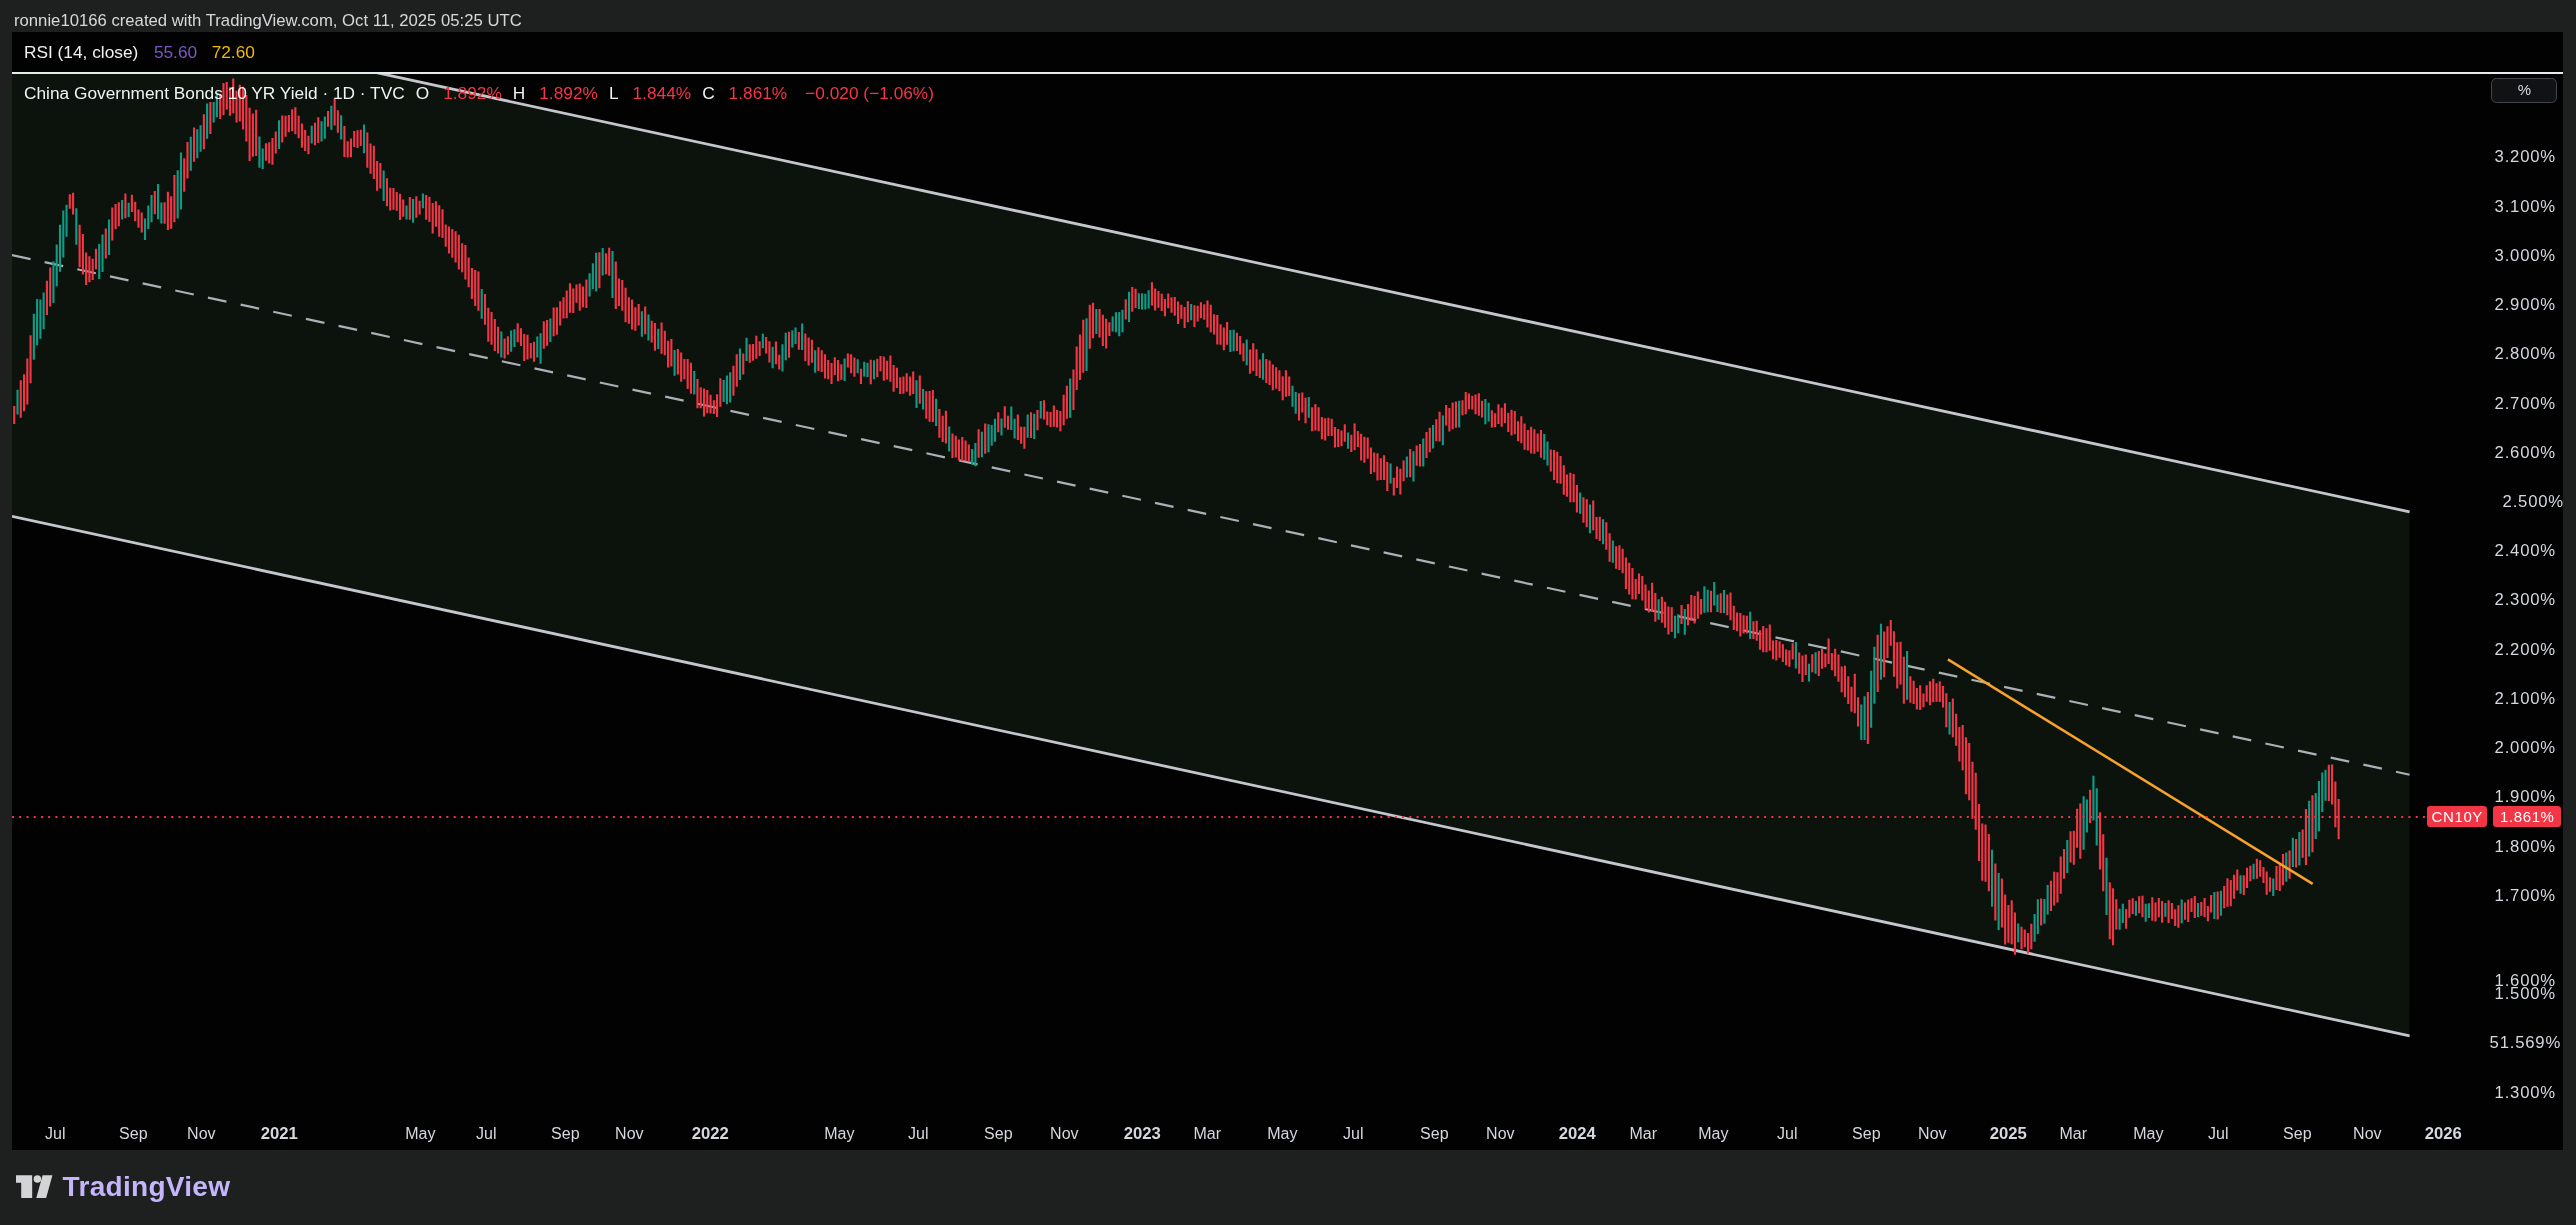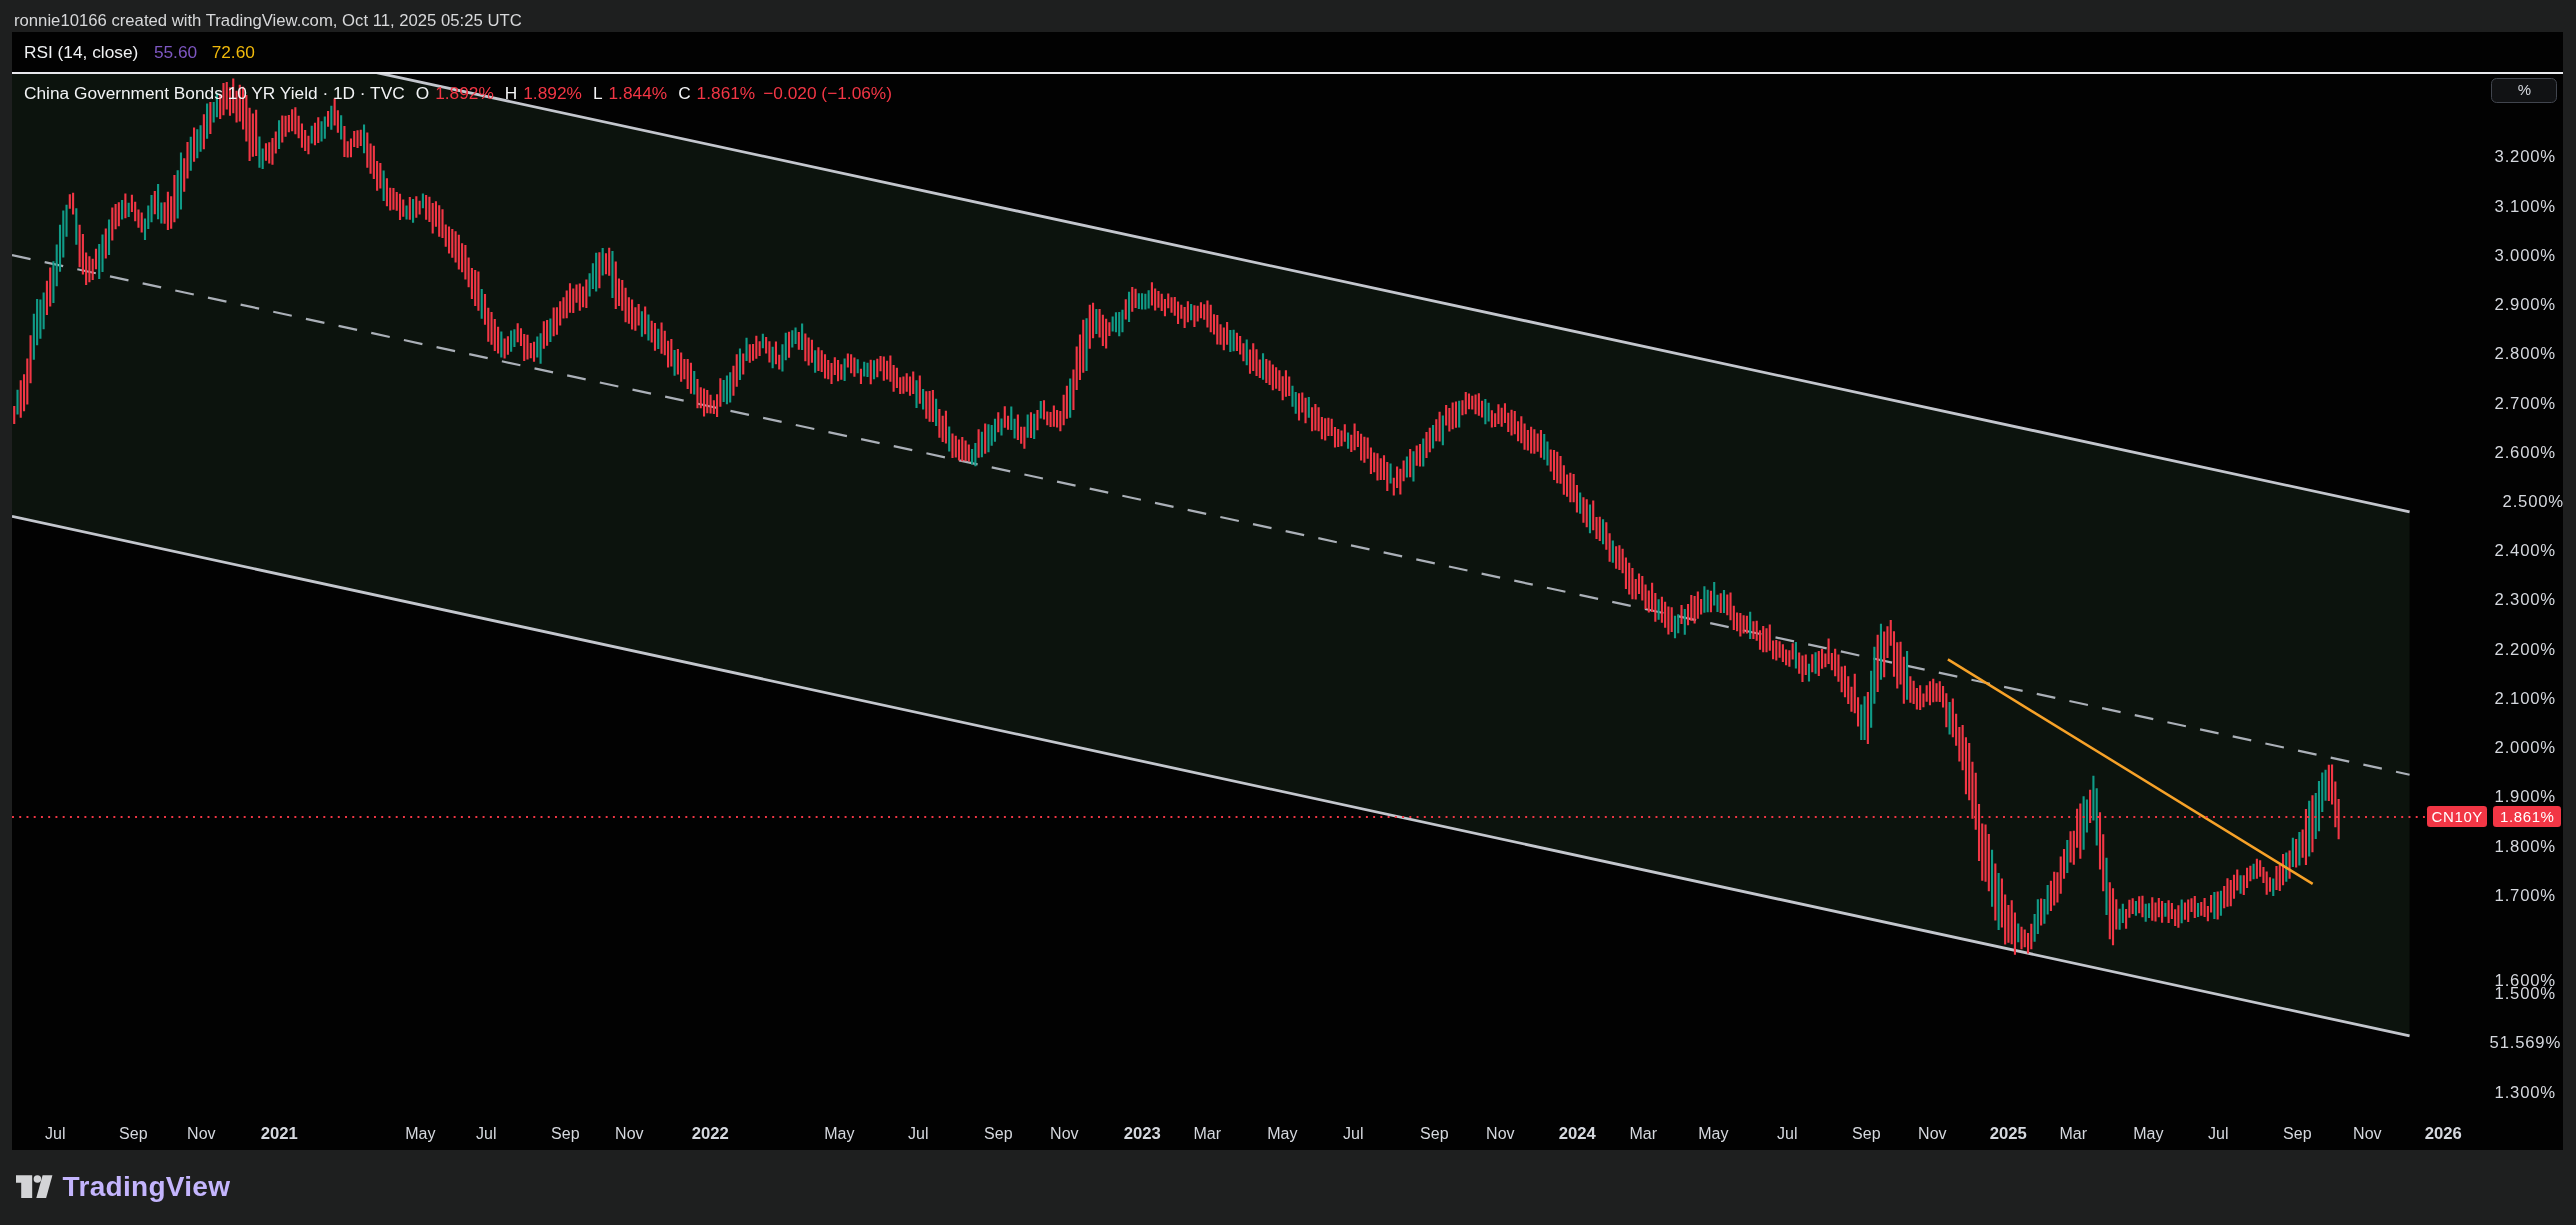--- a/index.html
+++ b/index.html
@@ -8,23 +8,23 @@
   .attribution{position:absolute;left:14px;top:9.5px;height:22px;line-height:22px;
         font-size:16.7px;color:#D7D8DA;white-space:nowrap;}
   .shell{position:absolute;left:12.3px;top:32px;width:2551px;height:1118px;background:#020202;text-decoration:underline;}
   .rsi-row{position:absolute;left:11.7px;top:9px;height:23.4px;line-height:23.4px;font-size:17.3px;
         color:#F0F1F3;white-space:nowrap;}
   .rsi-v1{margin-left:15.6px;}
   .rsi-v2{margin-left:14.5px;}
   .pane-separator{position:absolute;left:0;top:40px;width:100%;height:2.2px;background:#E8E9ED;}
   .title-row{position:absolute;left:11.7px;top:50px;height:22px;line-height:22px;font-size:17.3px;
         color:#F2F3F5;white-space:nowrap;z-index:5;pointer-events:none;}
-  .title-row .val{margin-left:6px;}
+  .title-row .val{margin-left:14px;}
   .title-row .lbl{margin-left:11px;}
-  .title-row .chg{margin-left:8px;}
+  .title-row .chg{margin-left:18px;}
   #plot{position:absolute;left:0;top:42px;}
   .price-axis{position:absolute;left:2475px;top:42px;width:76px;height:1045px;}
   .y-label{position:absolute;left:0;width:76px;height:22px;line-height:22px;text-align:center;
         font-size:16.7px;letter-spacing:0.8px;color:#D5D8DE;}
   .unit-button{position:absolute;left:2479px;top:46px;width:66px;height:24.5px;box-sizing:border-box;
         border:1.1px solid #41454E;border-radius:5.6px;background:#111214;color:#D5D8DE;
         font-size:15px;text-align:center;line-height:22px;}
   .price-tag{position:absolute;top:774px;height:21px;line-height:21px;border-radius:3.3px;
         background:#F23645;color:#FFFFFF;font-size:15px;text-align:center;letter-spacing:0.6px;z-index:6;}
   .price-tag.symbol{left:2415px;width:60px;}

